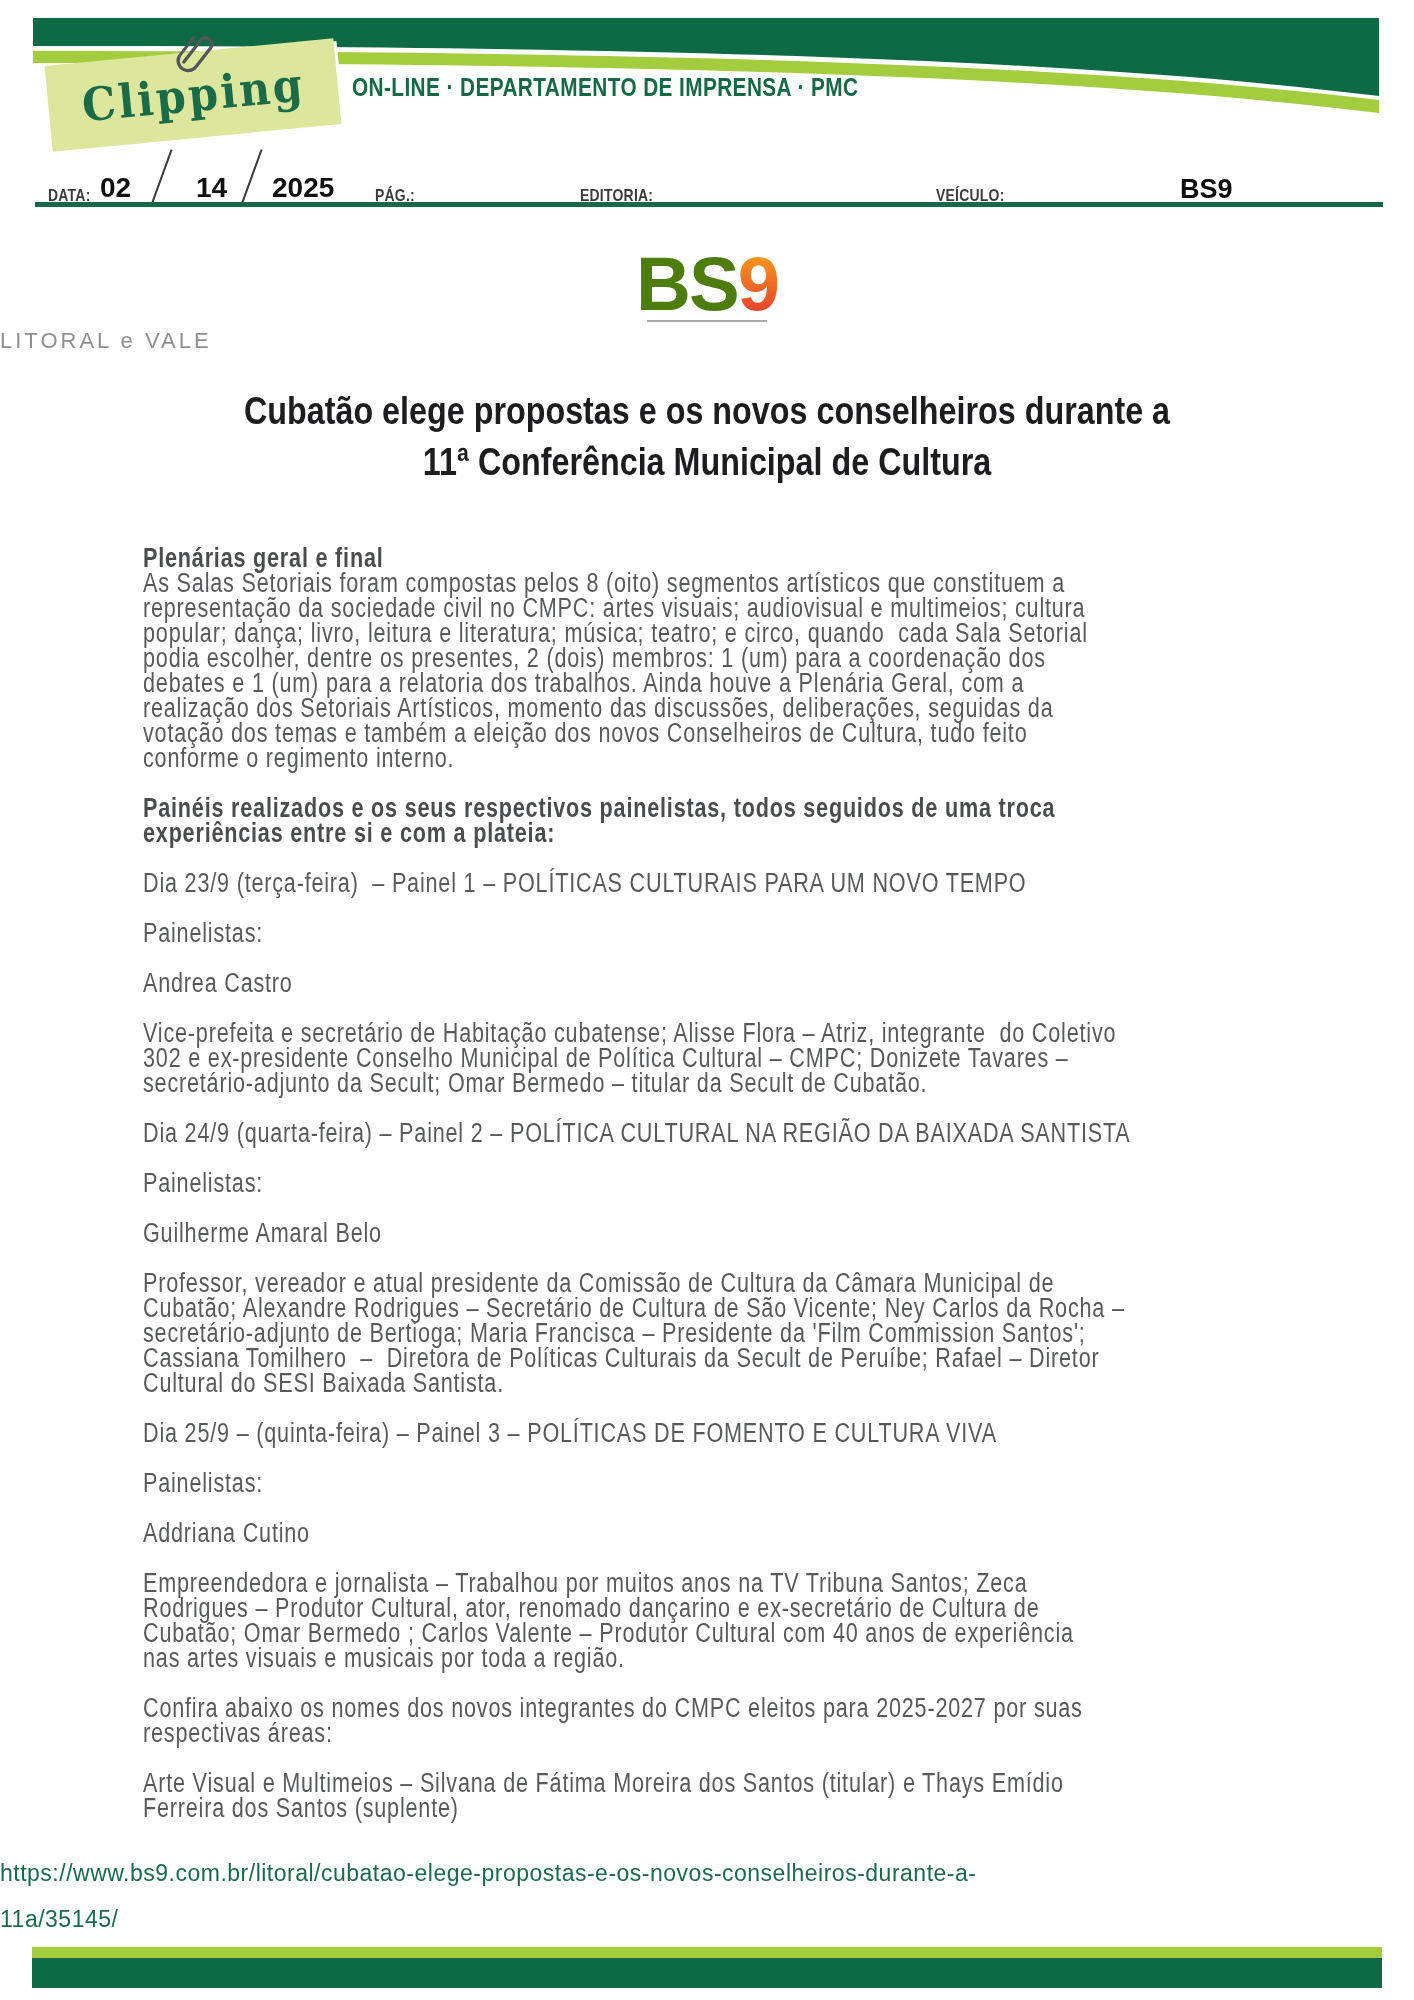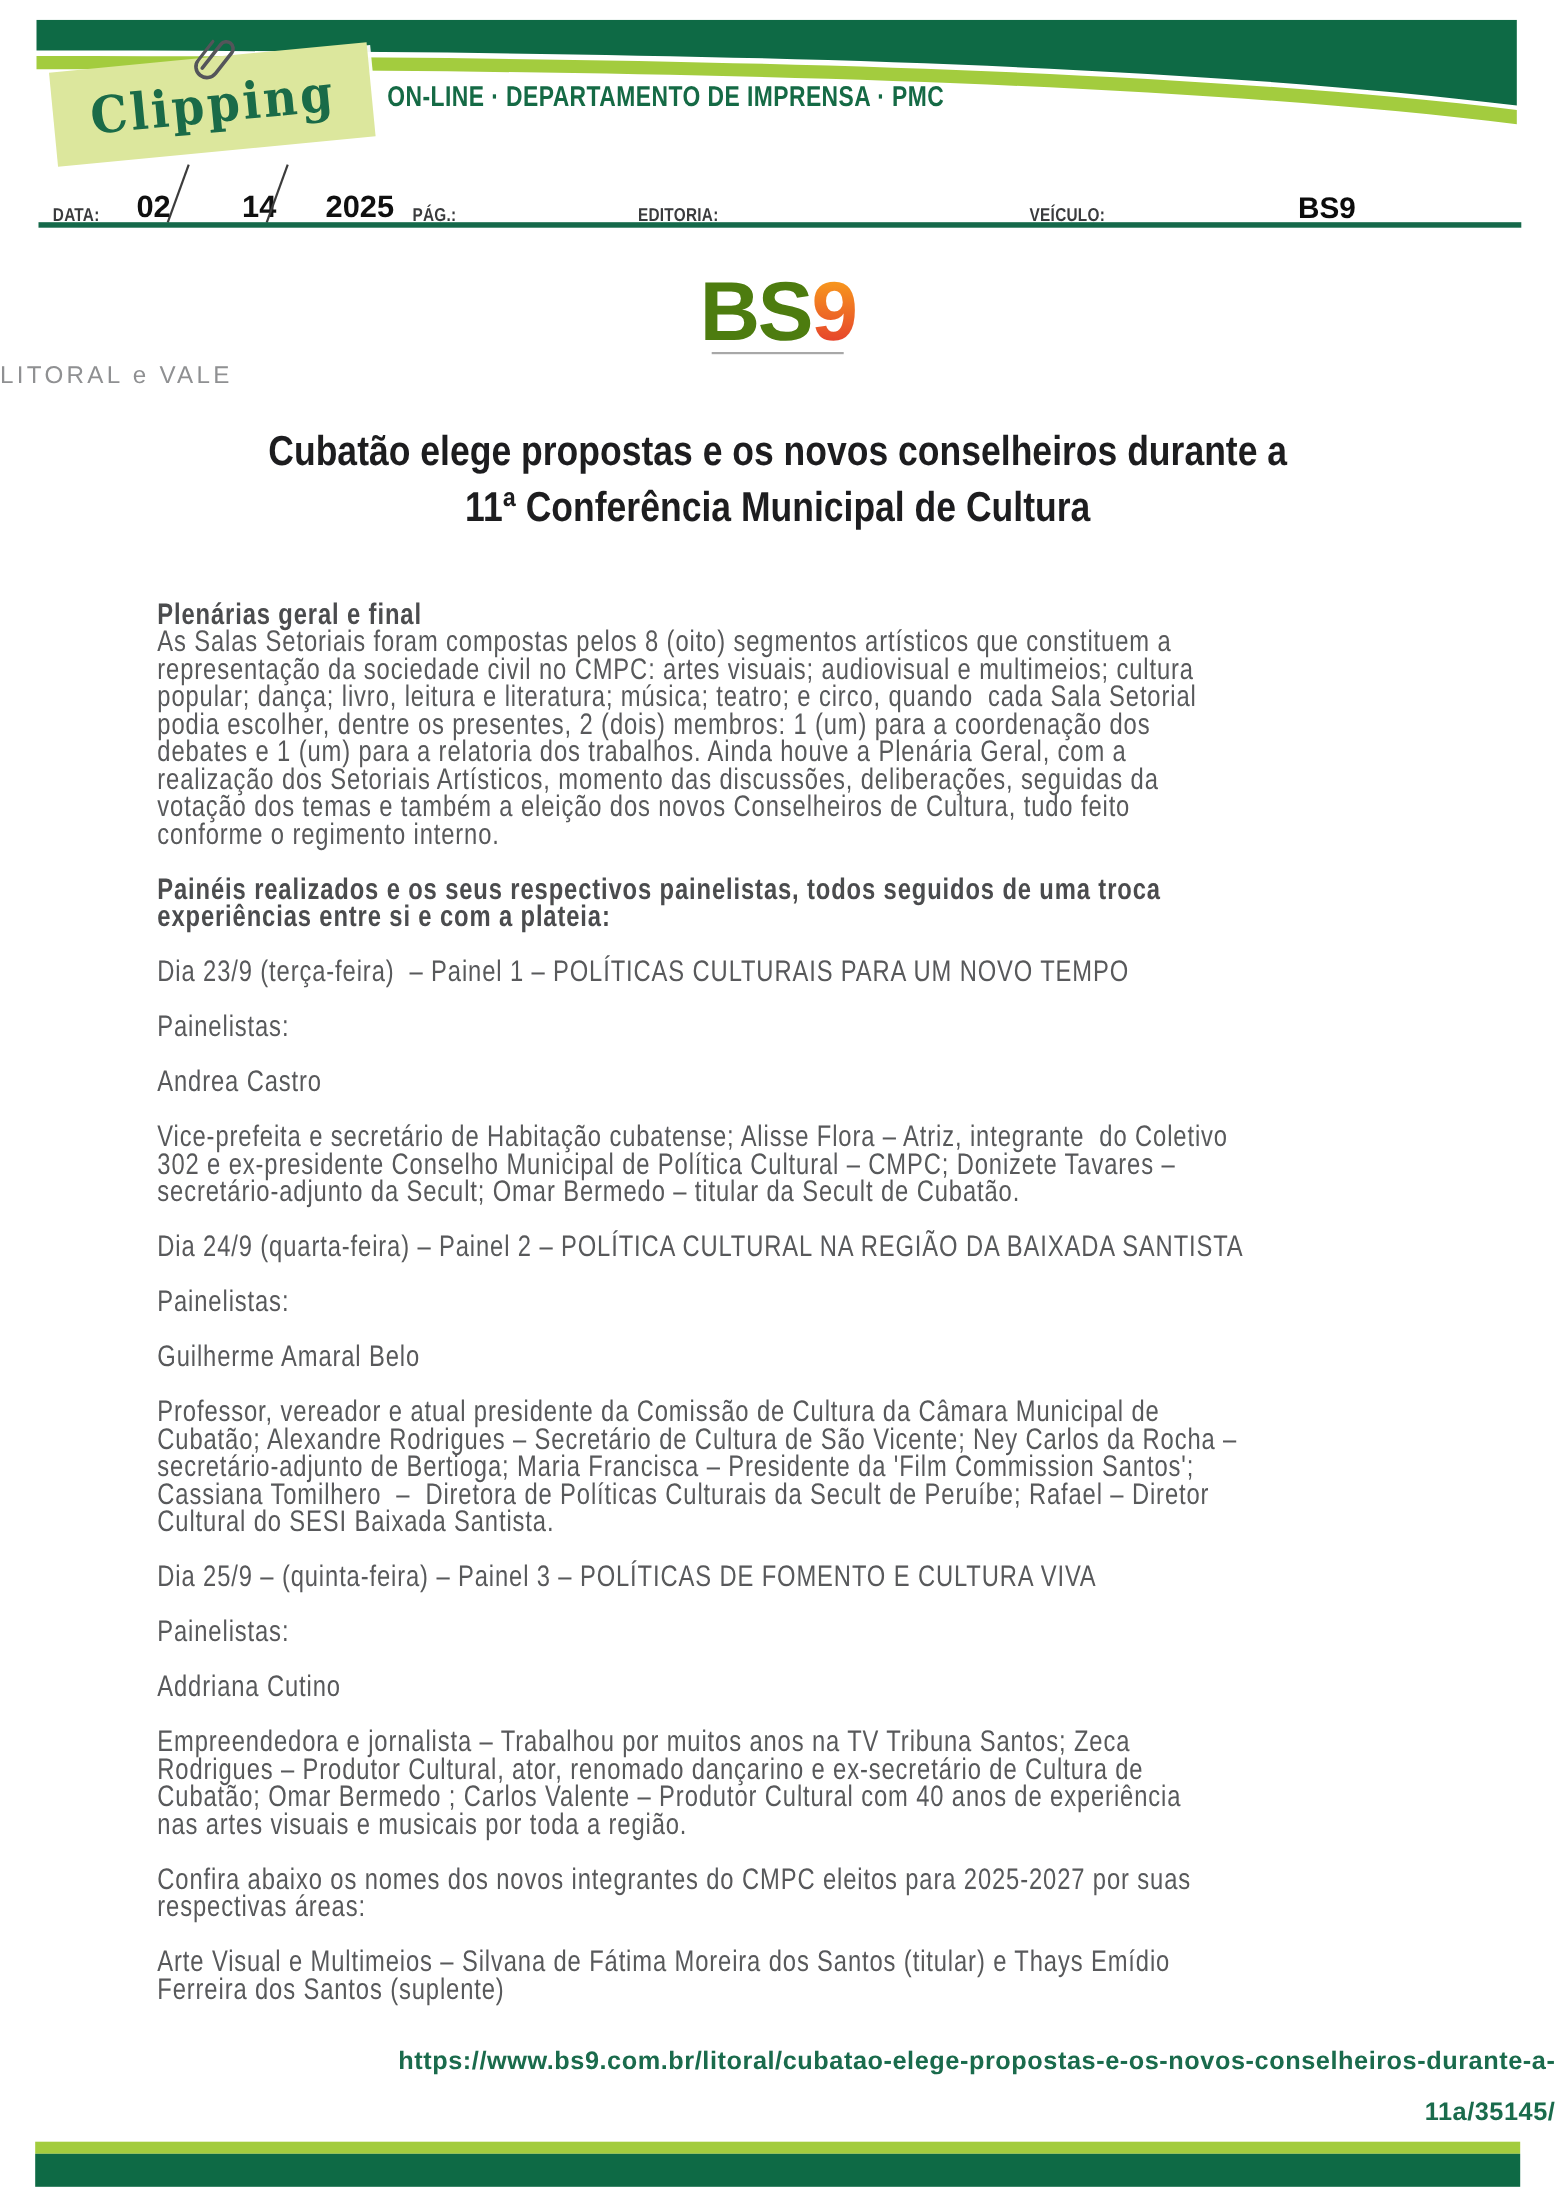--- a/index.html
+++ b/index.html
@@ -24,21 +24,21 @@
   .online-txt{
     position:absolute;left:352px;top:72px;font-weight:bold;font-size:26px;
     color:#156a45;letter-spacing:.5px;transform:scaleX(.8);transform-origin:0 0;
     white-space:nowrap;
   }
   
   .meta-label{
     position:absolute;top:186px;font-weight:bold;font-size:17px;color:#3a3b3d;
     letter-spacing:.3px;transform:scaleX(.82);transform-origin:0 0;white-space:nowrap;
   }
-  .meta-num{position:absolute;top:172px;font-weight:bold;font-size:28px;color:#101010;margin-left:24px;}
+  .meta-num{position:absolute;top:172px;font-weight:bold;font-size:28px;color:#101010;}
   .slash{
     position:absolute;width:2px;height:56px;background:#3c3c3c;top:148px;
     transform:rotate(20deg);
   }
   .veic-value{position:absolute;top:174px;left:1180px;font-weight:bold;font-size:27px;color:#0c0c0c;}
   .meta-rule{position:absolute;left:35px;top:202px;width:1348px;height:5px;background:#15694a;}
   
   .logo{position:absolute;left:0;right:0;top:246px;text-align:center;
         font-weight:bold;font-size:76px;letter-spacing:-2px;line-height:1;}
   .logo .bs{color:#4d7c0f;}
@@ -61,22 +61,22 @@
   .body-col{position:absolute;left:143px;top:512px;width:1160px;margin-top:34px;}
   .para{
     margin:0 0 25px 0;font-size:27px;line-height:25px;color:#58595b;
     letter-spacing:1px;white-space:pre;width:1450px;
     transform:scaleX(.8);transform-origin:0 0;
   }
   .para.heading{font-weight:bold;color:#4b4c4e;margin-bottom:0;}
   .para.bold{font-weight:bold;color:#4b4c4e;}
   
   .footer-url{
-    position:absolute;left:0;right:0;top:1850px;text-align:right;
-    font-weight:bold;font-size:23px;line-height:46px;letter-spacing:.5px;
+    position:absolute;left:0;right:0;top:1850px;text-align:left;
+    font-weight:normal;font-size:23px;line-height:46px;letter-spacing:.5px;
     color:#1a6b4c;white-space:pre-line;text-decoration:none;display:block;cursor:pointer;
   }
   .band-light{position:absolute;left:32px;top:1947px;width:1350px;height:11px;background:#a3cc3e;}
   .band-dark{position:absolute;left:32px;top:1958px;width:1350px;height:30px;background:#0e6a45;}
 </style>
 </head>
 <body>
 
 <svg class="swoosh" viewBox="0 0 1346 100" preserveAspectRatio="none">
   <path d="M0,0 H1346 V78 C1020,38 560,28 0,28 Z" fill="#0e6a45"></path>

